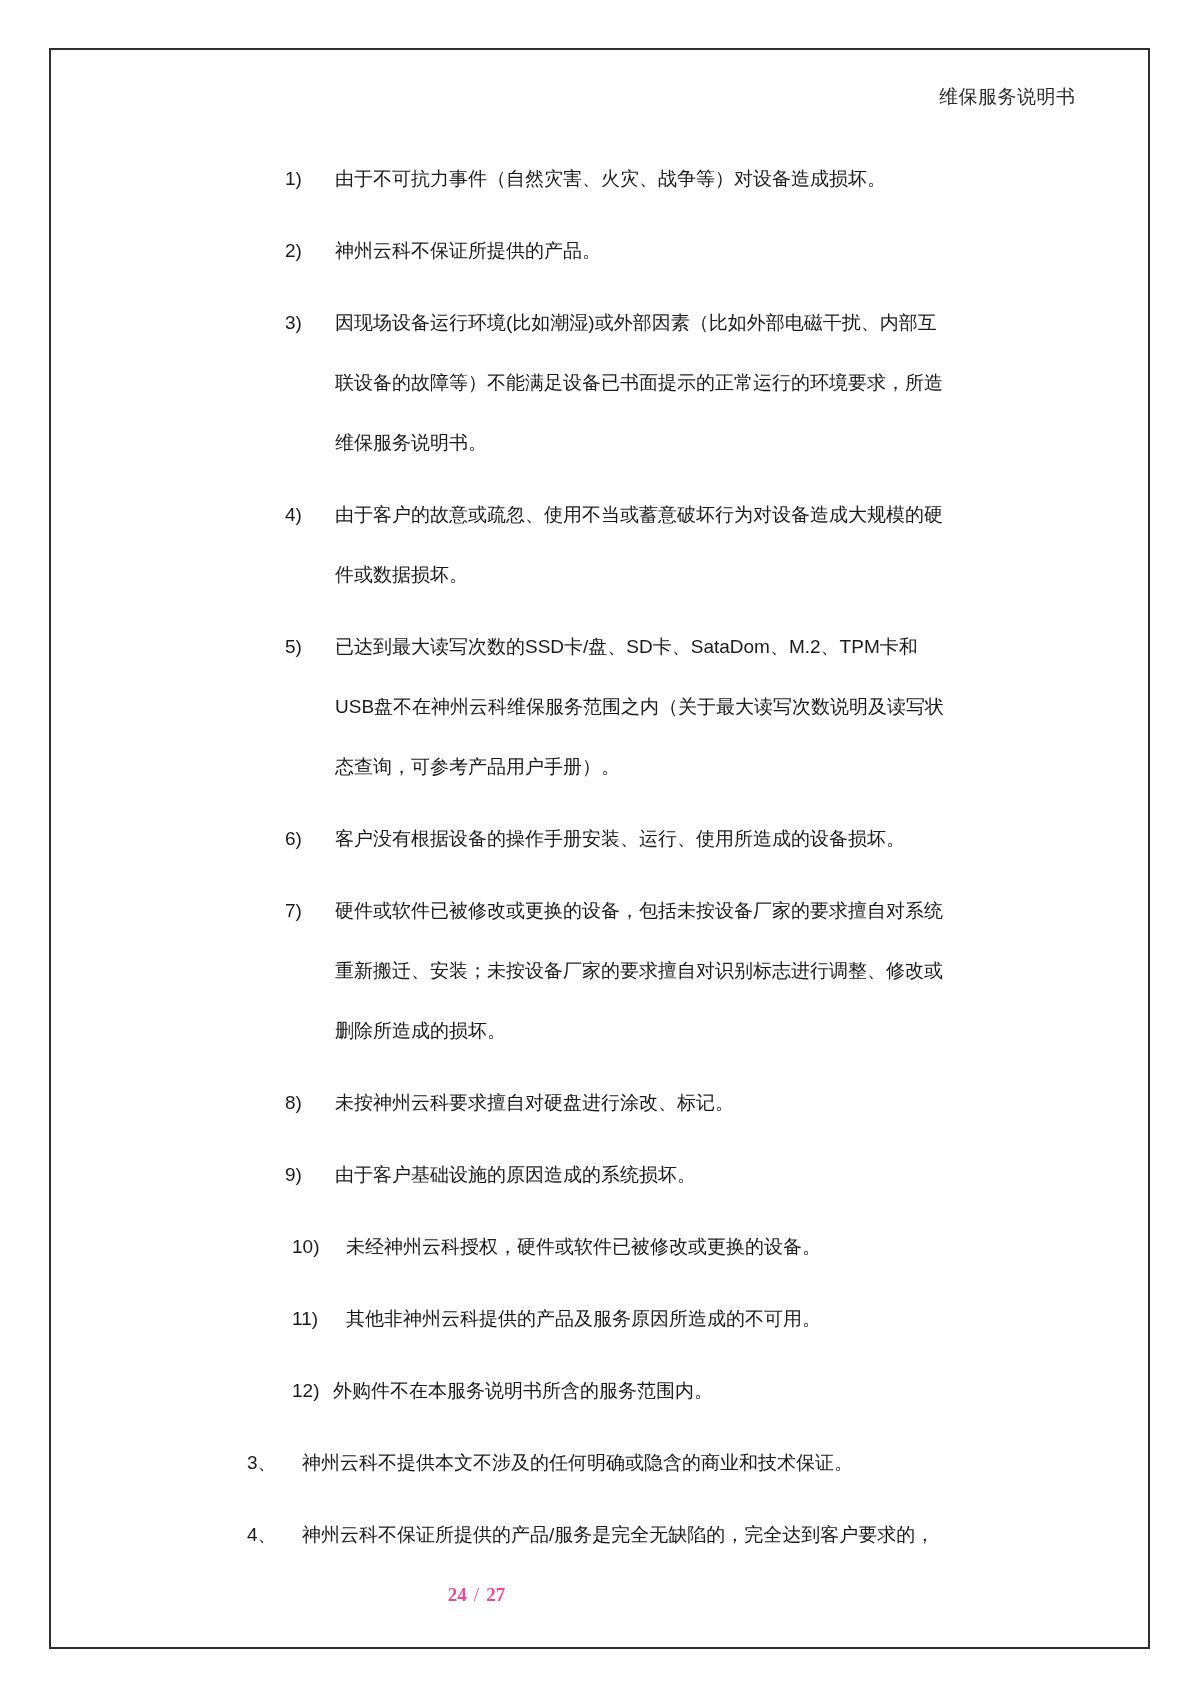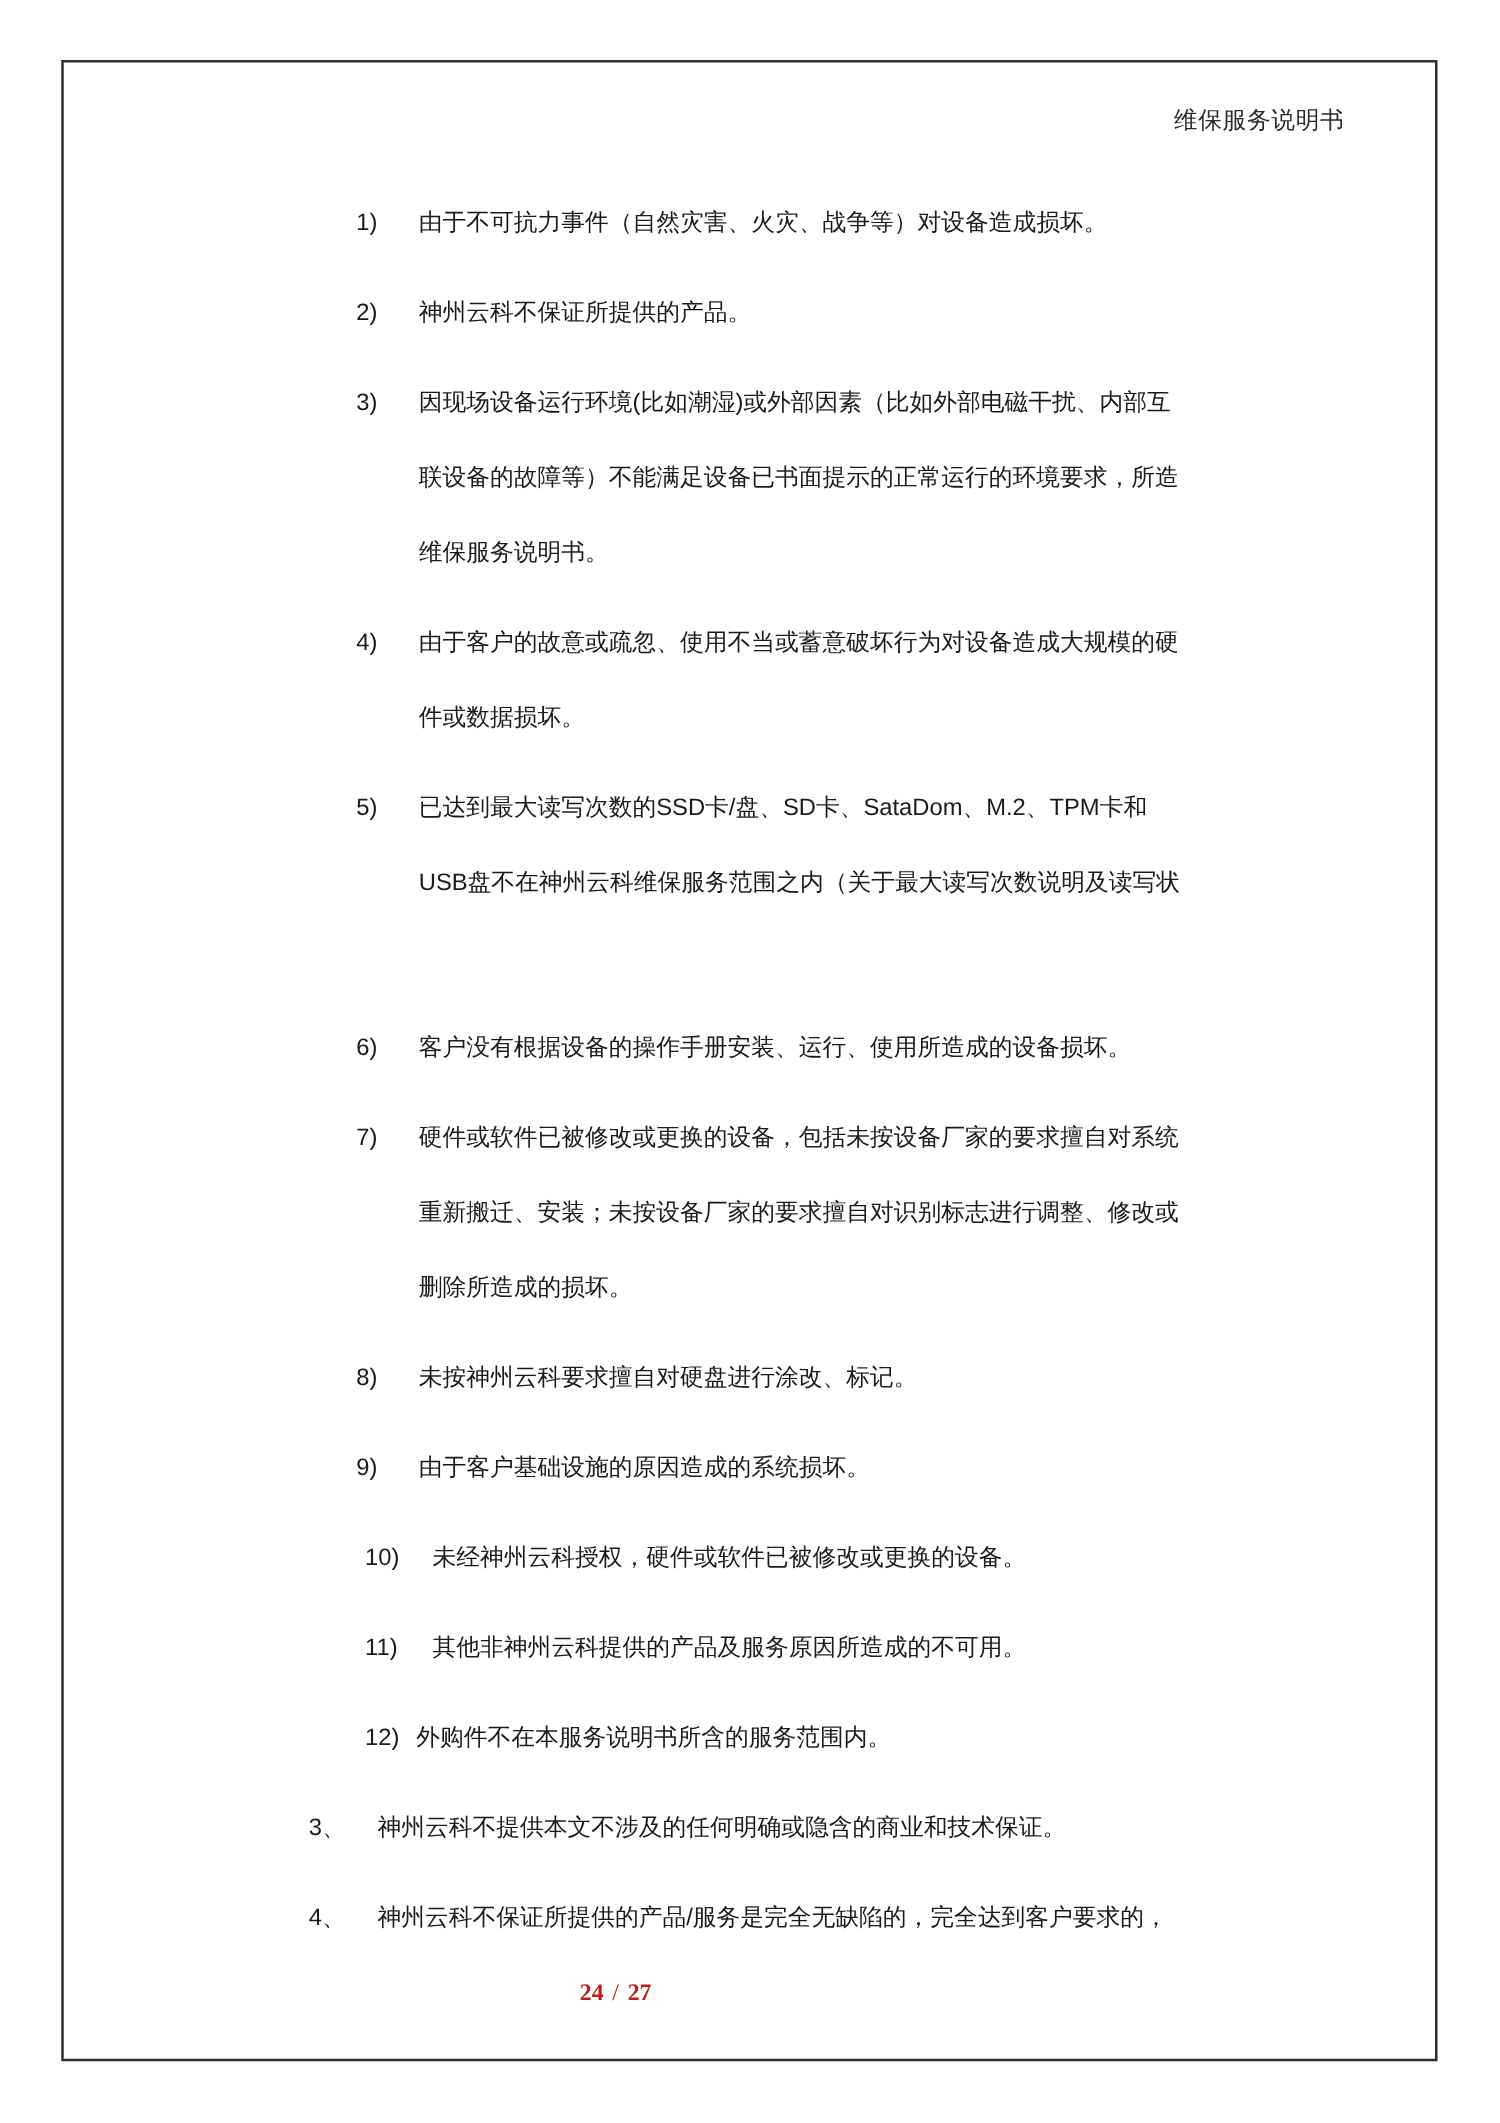--- a/index.html
+++ b/index.html
@@ -24,21 +24,21 @@
   .num.n292{left:292px;}
   .num.nouter{left:247px;}
   .ln{line-height:60px;white-space:nowrap;}
   .t335 .ln{margin-left:335px;}
   .t346 .ln{margin-left:346px;}
   .t333 .ln{margin-left:333px;}
   .touter .ln{margin-left:302px;}
   .footer{
     position:absolute;left:0;top:1583px;width:953px;text-align:center;
     font-family:"Liberation Serif","DejaVu Serif",serif;
-    font-size:19px;color:#b91c1c;line-height:24px;padding-left:16px;
+    font-size:19px;color:#ec4899;line-height:24px;
   }
   .footer .pg{font-weight:bold;}
   .footer .sep{font-weight:normal;padding:0 7px;}
 </style>
 </head>
 <body>
 
 <div class="page-border"></div>
 
 <div class="header-title">维保服务说明书</div>
@@ -72,20 +72,21 @@
     <div class="ln">由于客户的故意或疏忽、使用不当或蓄意破坏行为对设备造成大规模的硬</div>
     <div class="ln">件或数据损坏。</div>
   </div>
 </div>
 
 <div class="item" style="top:617px">
   <span class="num">5)</span>
   <div class="t335">
     <div class="ln">已达到最大读写次数的SSD卡/盘、SD卡、SataDom、M.2、TPM卡和</div>
     <div class="ln">USB盘不在神州云科维保服务范围之内（关于最大读写次数说明及读写状</div>
+    <div class="ln">态查询，可参考产品用户手册）。</div>
   </div>
 </div>
 
 <div class="item" style="top:809px">
   <span class="num">6)</span>
   <div class="t335">
     <div class="ln">客户没有根据设备的操作手册安装、运行、使用所造成的设备损坏。</div>
   </div>
 </div>
 

